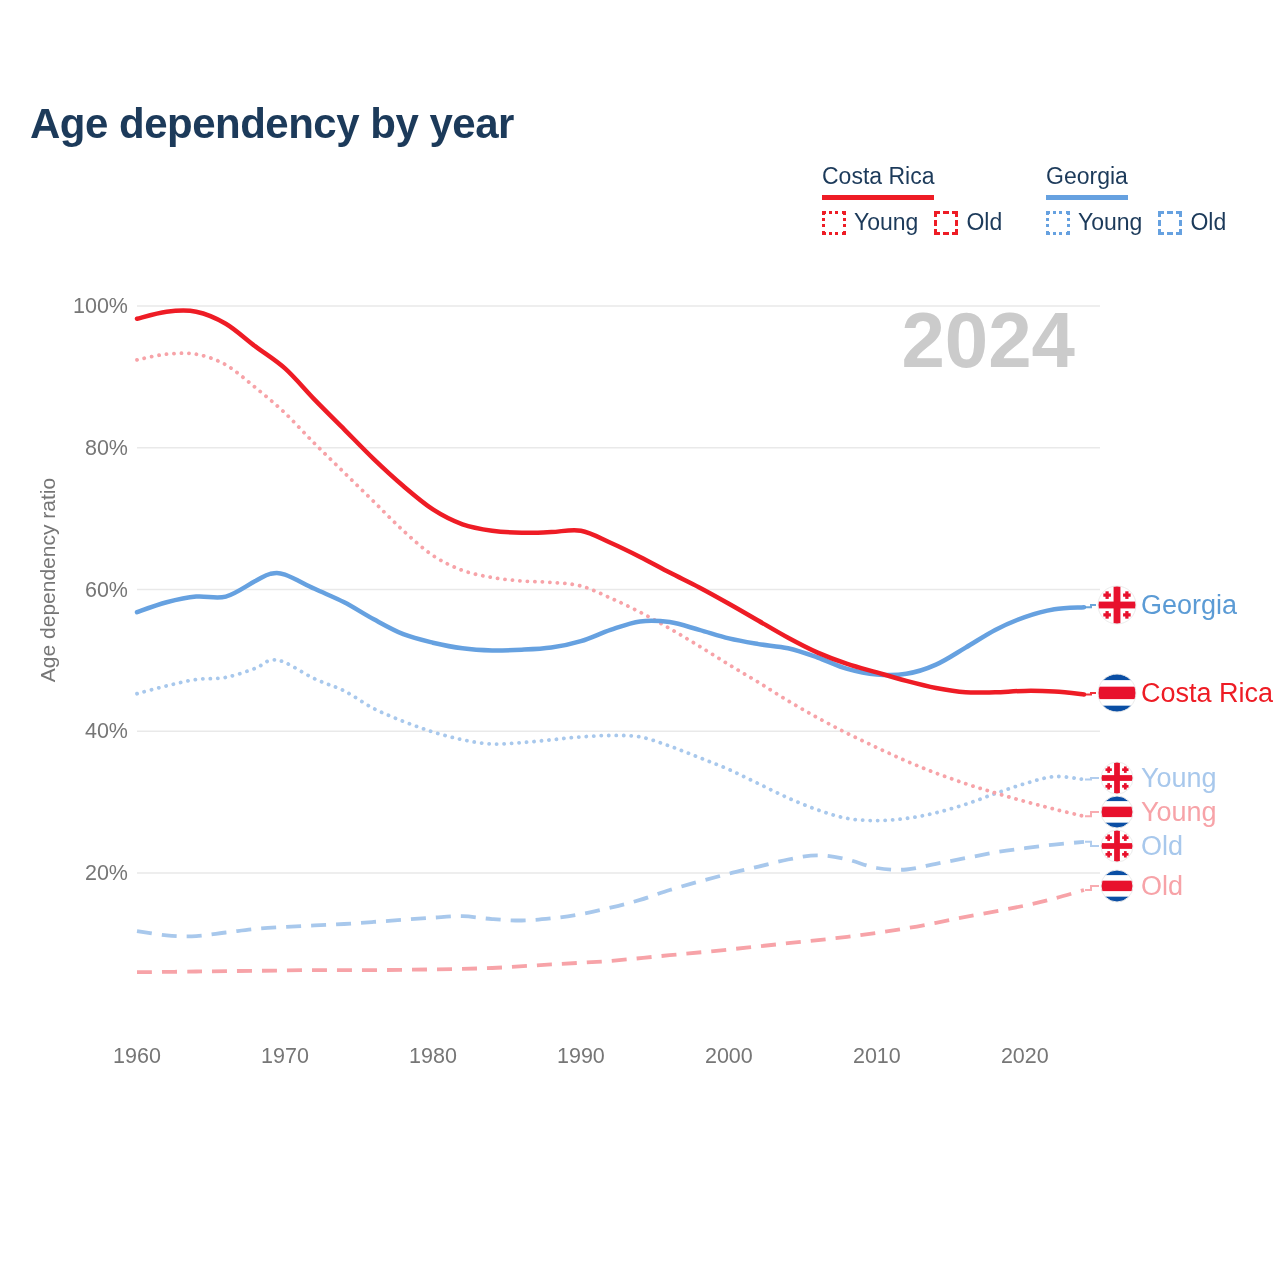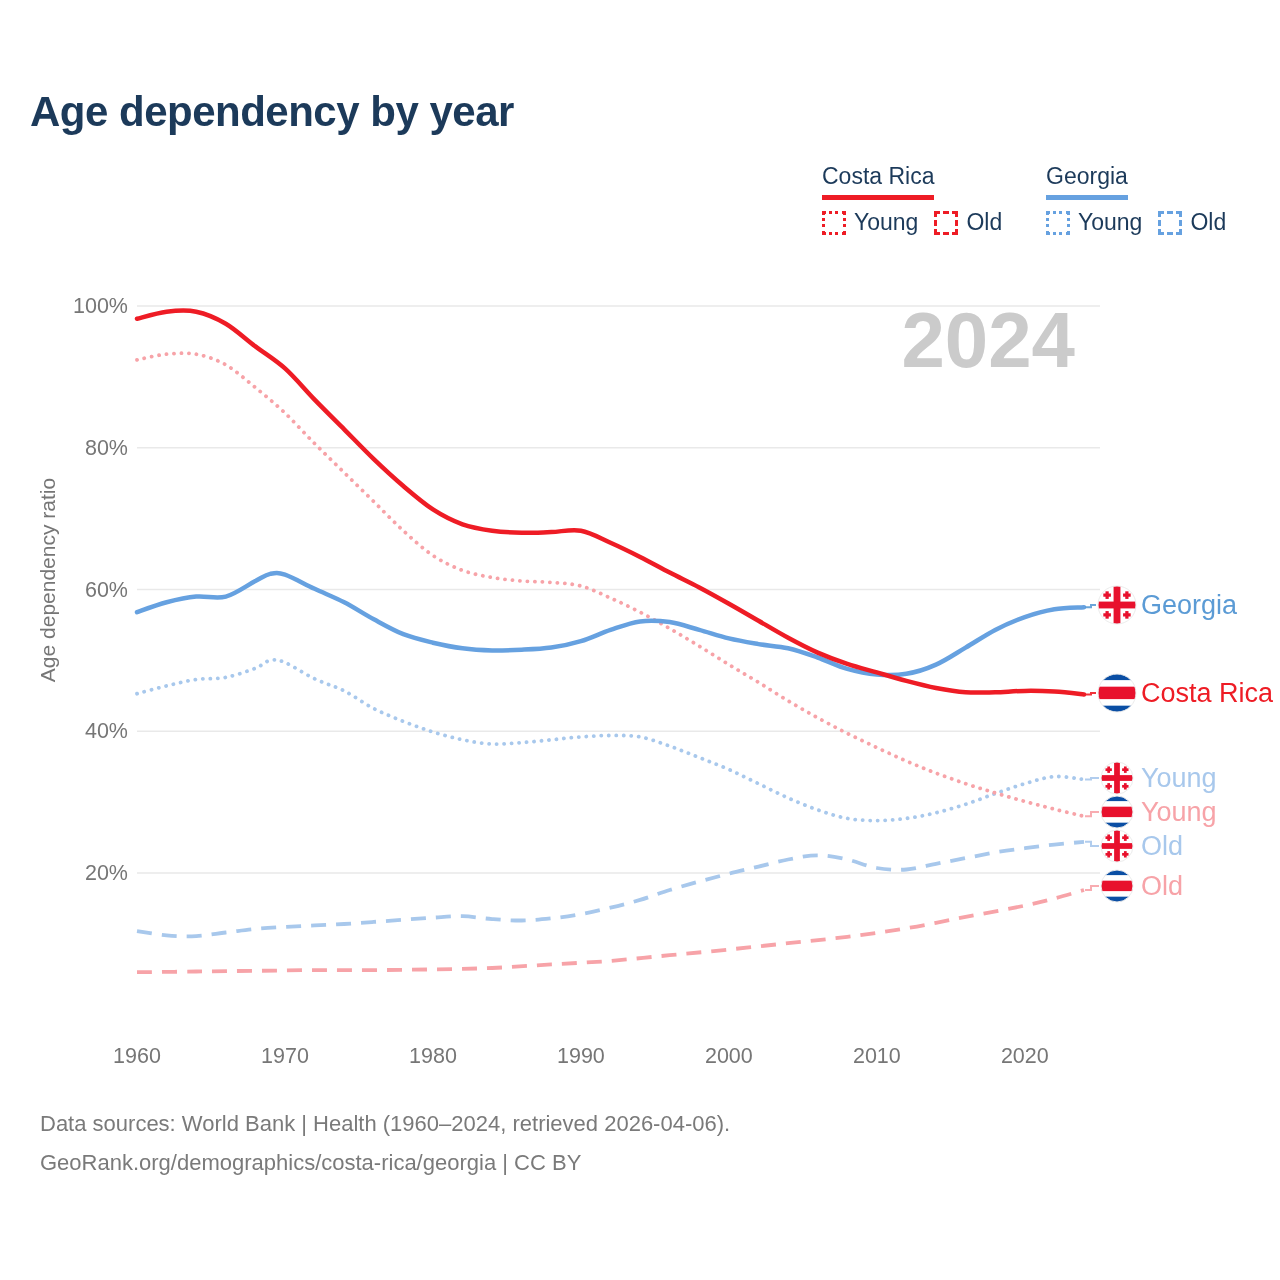--- a/index.html
+++ b/index.html
@@ -1,18 +1,18 @@
 <!DOCTYPE html>
 <html><head>
 <meta charset="utf-8">
 <style>
   html,body{margin:0;padding:0;}
   .page{position:relative;width:1280px;height:1280px;background:#ffffff;
         font-family:"Liberation Sans", sans-serif;overflow:hidden;}
-  .page-title{position:absolute;left:30px;top:88px;margin:0;
+  .page-title{position:absolute;left:30px;top:100px;margin:0;
         font-size:42px;font-weight:700;letter-spacing:-0.5px;}
   .legend-group{position:absolute;top:163px;}
   .legend-group.cr{left:822px;}
   .legend-group.ge{left:1046px;}
   .legend-country{display:inline-block;font-size:23px;padding-bottom:5px;
         border-bottom:5px solid #000;}
   .legend-items{display:flex;align-items:center;margin-top:9px;}
   .legend-item{display:flex;align-items:center;margin-right:16px;}
   .legend-item:last-child{margin-right:0;}
   .swatch{width:24px;height:24px;box-sizing:border-box;margin-right:8px;background:#fff;}
@@ -204,18 +204,14 @@
               <rect x="1101" y="891.3333333333334" width="32" height="5.333333333333333" fill="#ffffff"></rect>
               <rect x="1101" y="896.6666666666666" width="32" height="5.333333333333333" fill="#0a4ea4"></rect>
             </g>
             <circle cx="1117" cy="886" r="16" fill="none" stroke="#ececec" stroke-width="1"></circle>
           </g>
           <text x="1141" y="886" font-size="27" fill="#f7a3a8" dominant-baseline="central">Old</text>
         </g>
       </g>
   </svg>
 
-  <div class="footer">
-    <div style="color: rgb(122, 122, 122);">Data sources: World Bank | Health (1960–2024, retrieved 2026-04-06).</div>
-    <div style="color: rgb(122, 122, 122);">GeoRank.org/demographics/costa-rica/georgia | CC BY</div>
-  </div>
 
 </div>
 
 </body></html>

